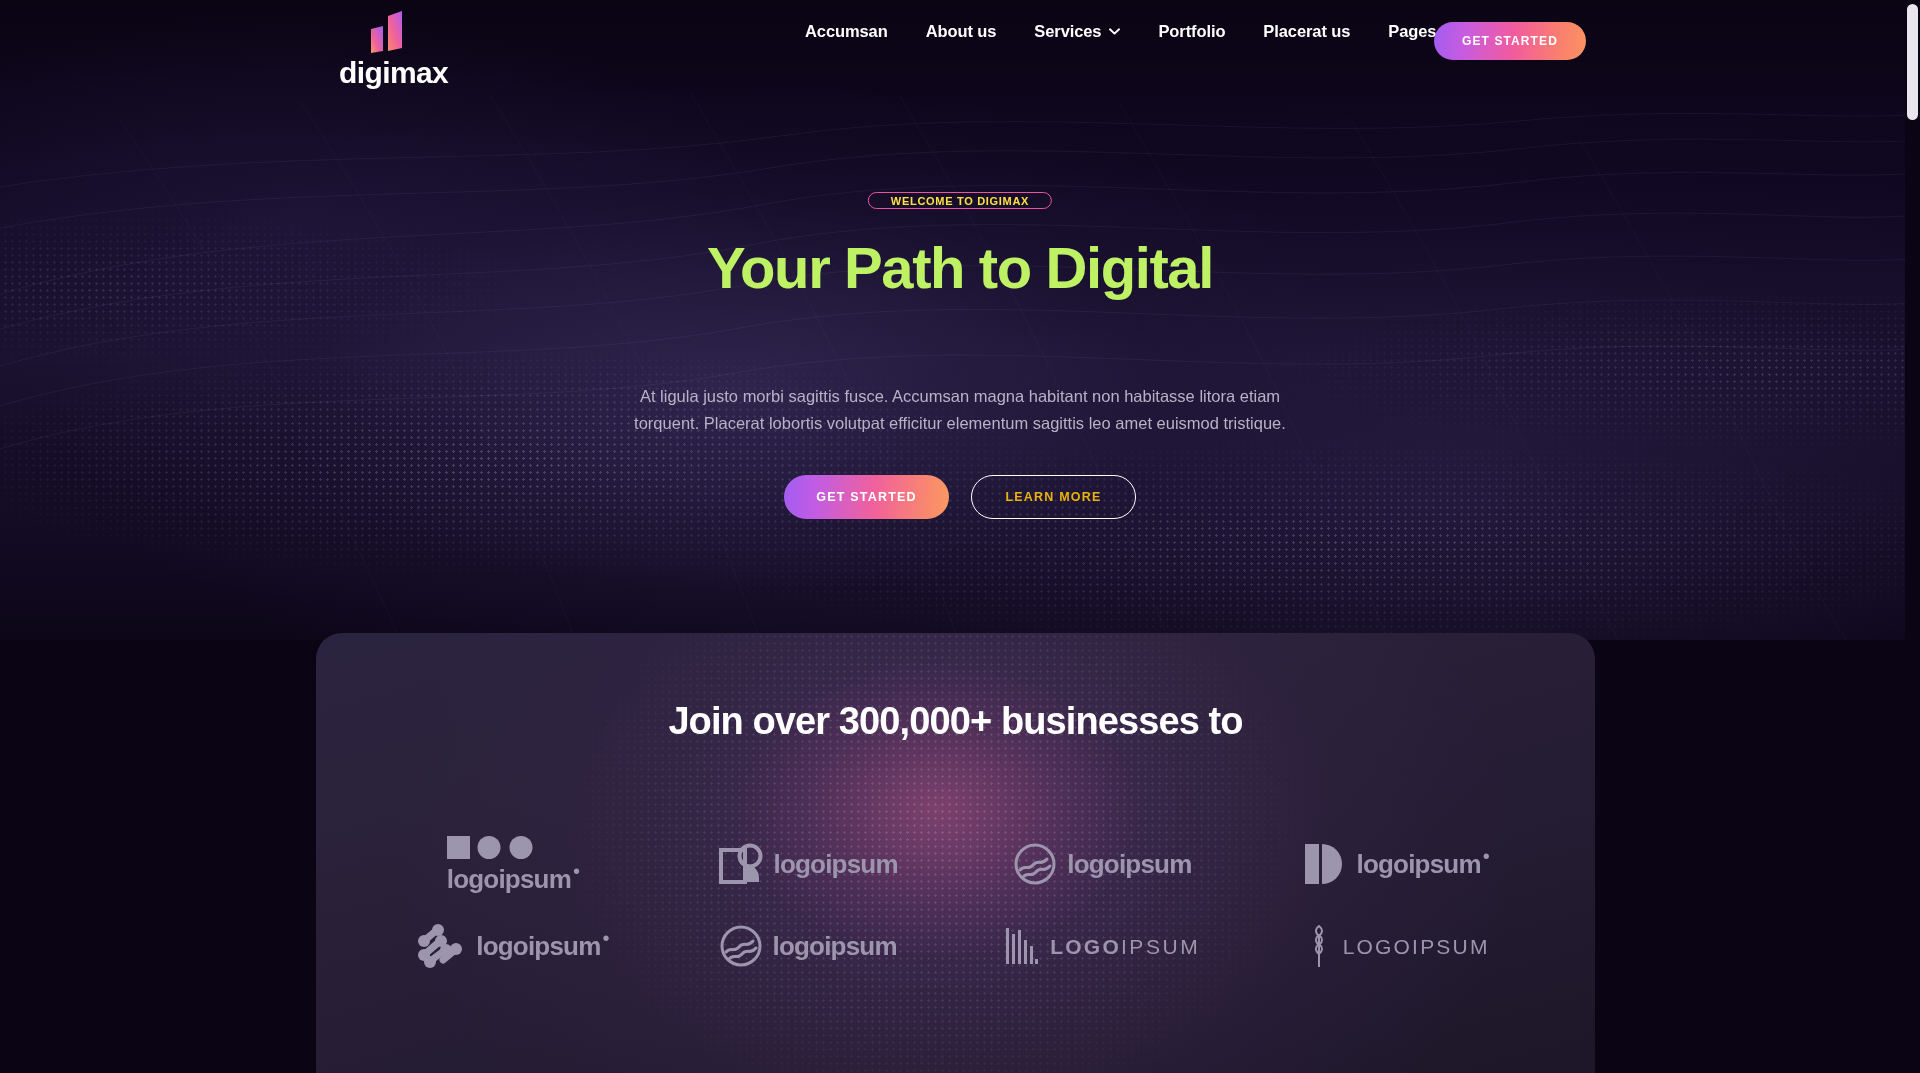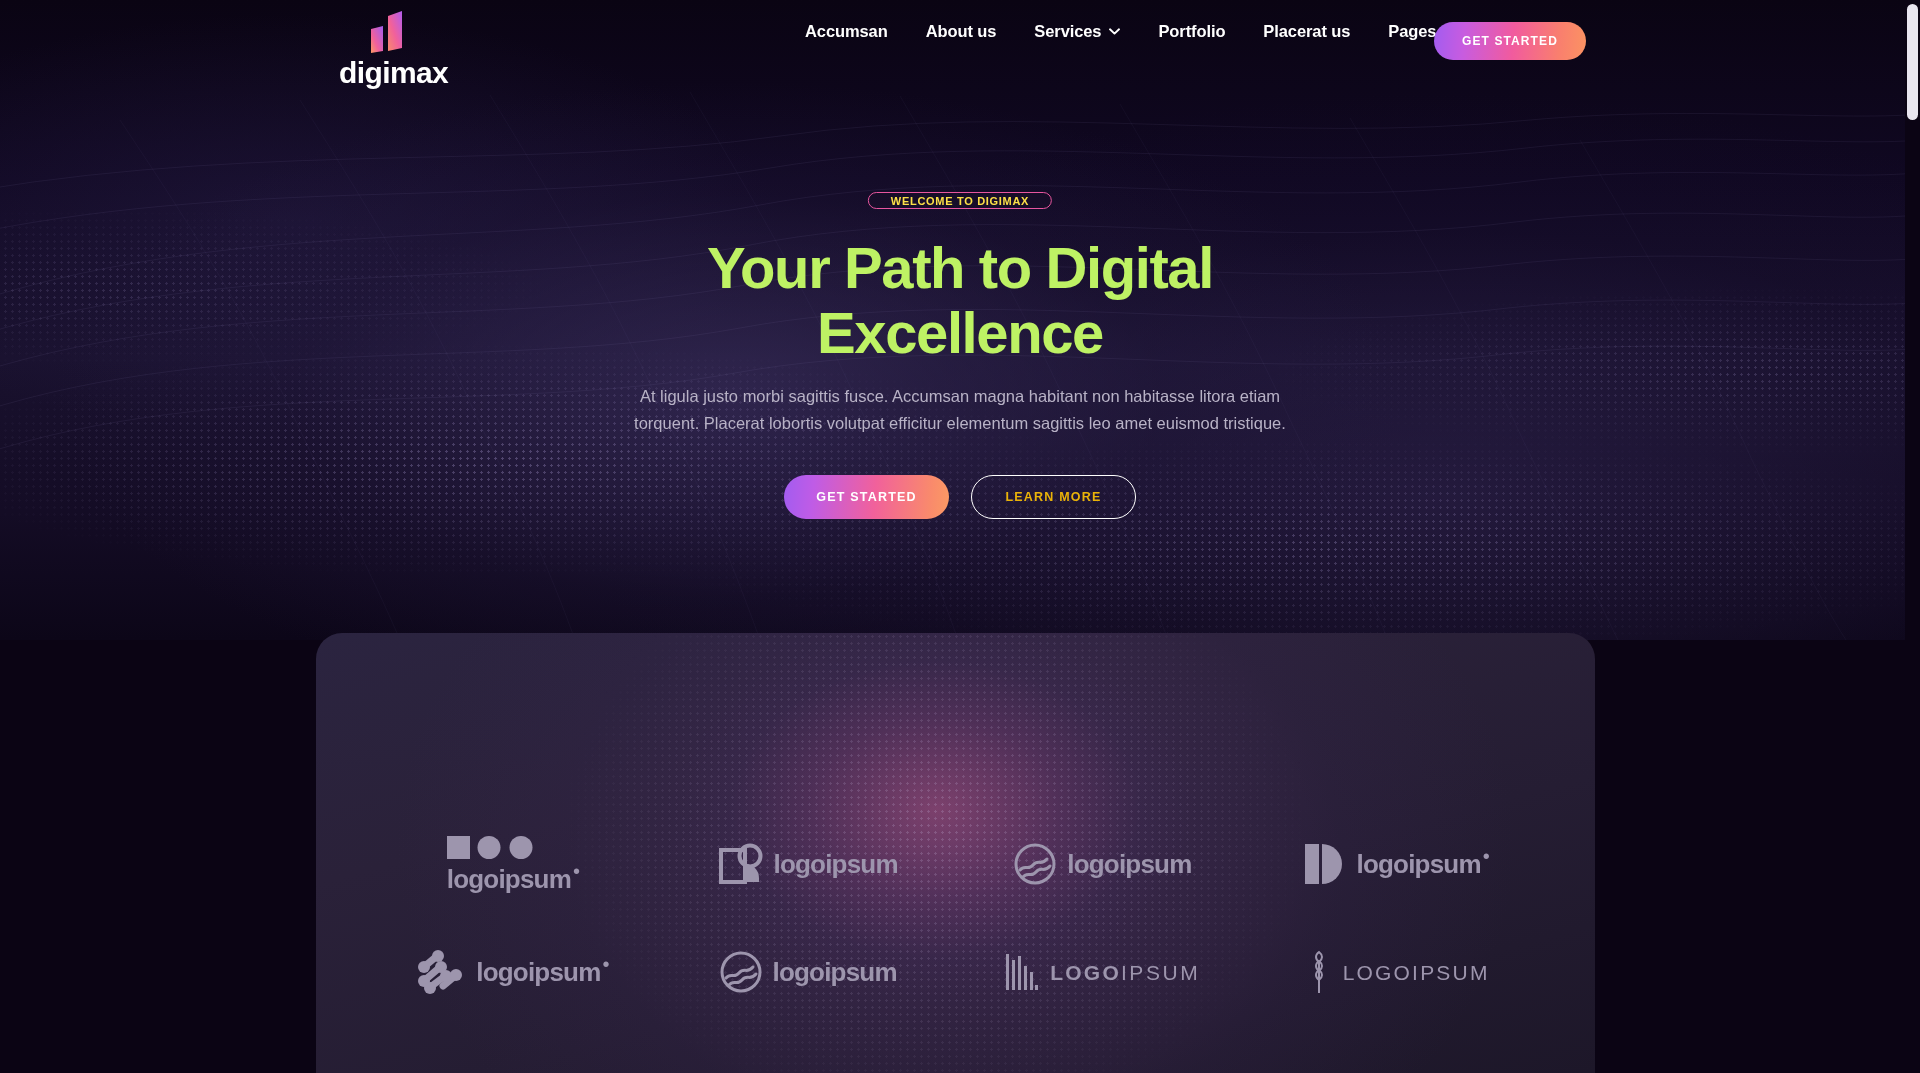--- a/index.html
+++ b/index.html
@@ -153,21 +153,21 @@
   }
   .brands-title{
     position:absolute; left:50%; transform:translateX(-50%); top:64px;
     width:900px; text-align:center;
     color:#ffffff; font-size:38px; line-height:1.28; font-weight:700;
     letter-spacing:-0.9px; z-index:3;
   }
   .logo-grid{
     position:absolute; left:50px; top:200px; width:1179px;
     display:grid; grid-template-columns:repeat(4,1fr);
-    row-gap:46px; z-index:3;
+    row-gap:20px; z-index:3;
   }
   .logo-cell{
     display:flex; align-items:center; justify-content:center;
     gap:11px; height:62px;
     color:#9d95ad;
   }
   .logo-cell svg{ display:block; }
   .logo-word{
     font-size:26px; font-weight:700; letter-spacing:-0.8px; color:#9d95ad;
     font-family:"Liberation Sans", sans-serif; line-height:1;
@@ -269,36 +269,35 @@
     </nav>
 
     <button class="btn-nav">GET STARTED</button>
   </header>
 
   <section class="hero">
     <div class="badge">WELCOME TO DIGIMAX</div>
 
     <h1 class="hero-title">
       <span>Your Path to Digital</span><br>
-      <span>Excellence</span>
     </h1>
 
     <p class="hero-sub">At ligula justo morbi sagittis fusce. Accumsan magna habitant non habitasse litora etiam torquent. Placerat lobortis volutpat efficitur elementum sagittis leo amet euismod tristique.</p>
 
     <div class="cta-row">
       <button class="btn-primary">GET STARTED</button>
       <button class="btn-ghost">LEARN MORE</button>
     </div>
   </section>
 
   <section class="brands-card">
     <div class="brands-dots"></div>
 
     <h2 class="brands-title">
-      <br>
+      <span>Join over 300,000+ businesses to</span><br>
     </h2>
 
     <div class="logo-grid">
 
       <div class="logo-cell">
         <div class="logo-stack">
           <svg width="86" height="23" viewBox="0 0 86 23">
             <rect x="0" y="0" width="23" height="23" fill="#9d95ad"></rect>
             <circle cx="42" cy="11.5" r="11.5" fill="#9d95ad"></circle>
             <circle cx="74" cy="11.5" r="11.5" fill="#9d95ad"></circle>

